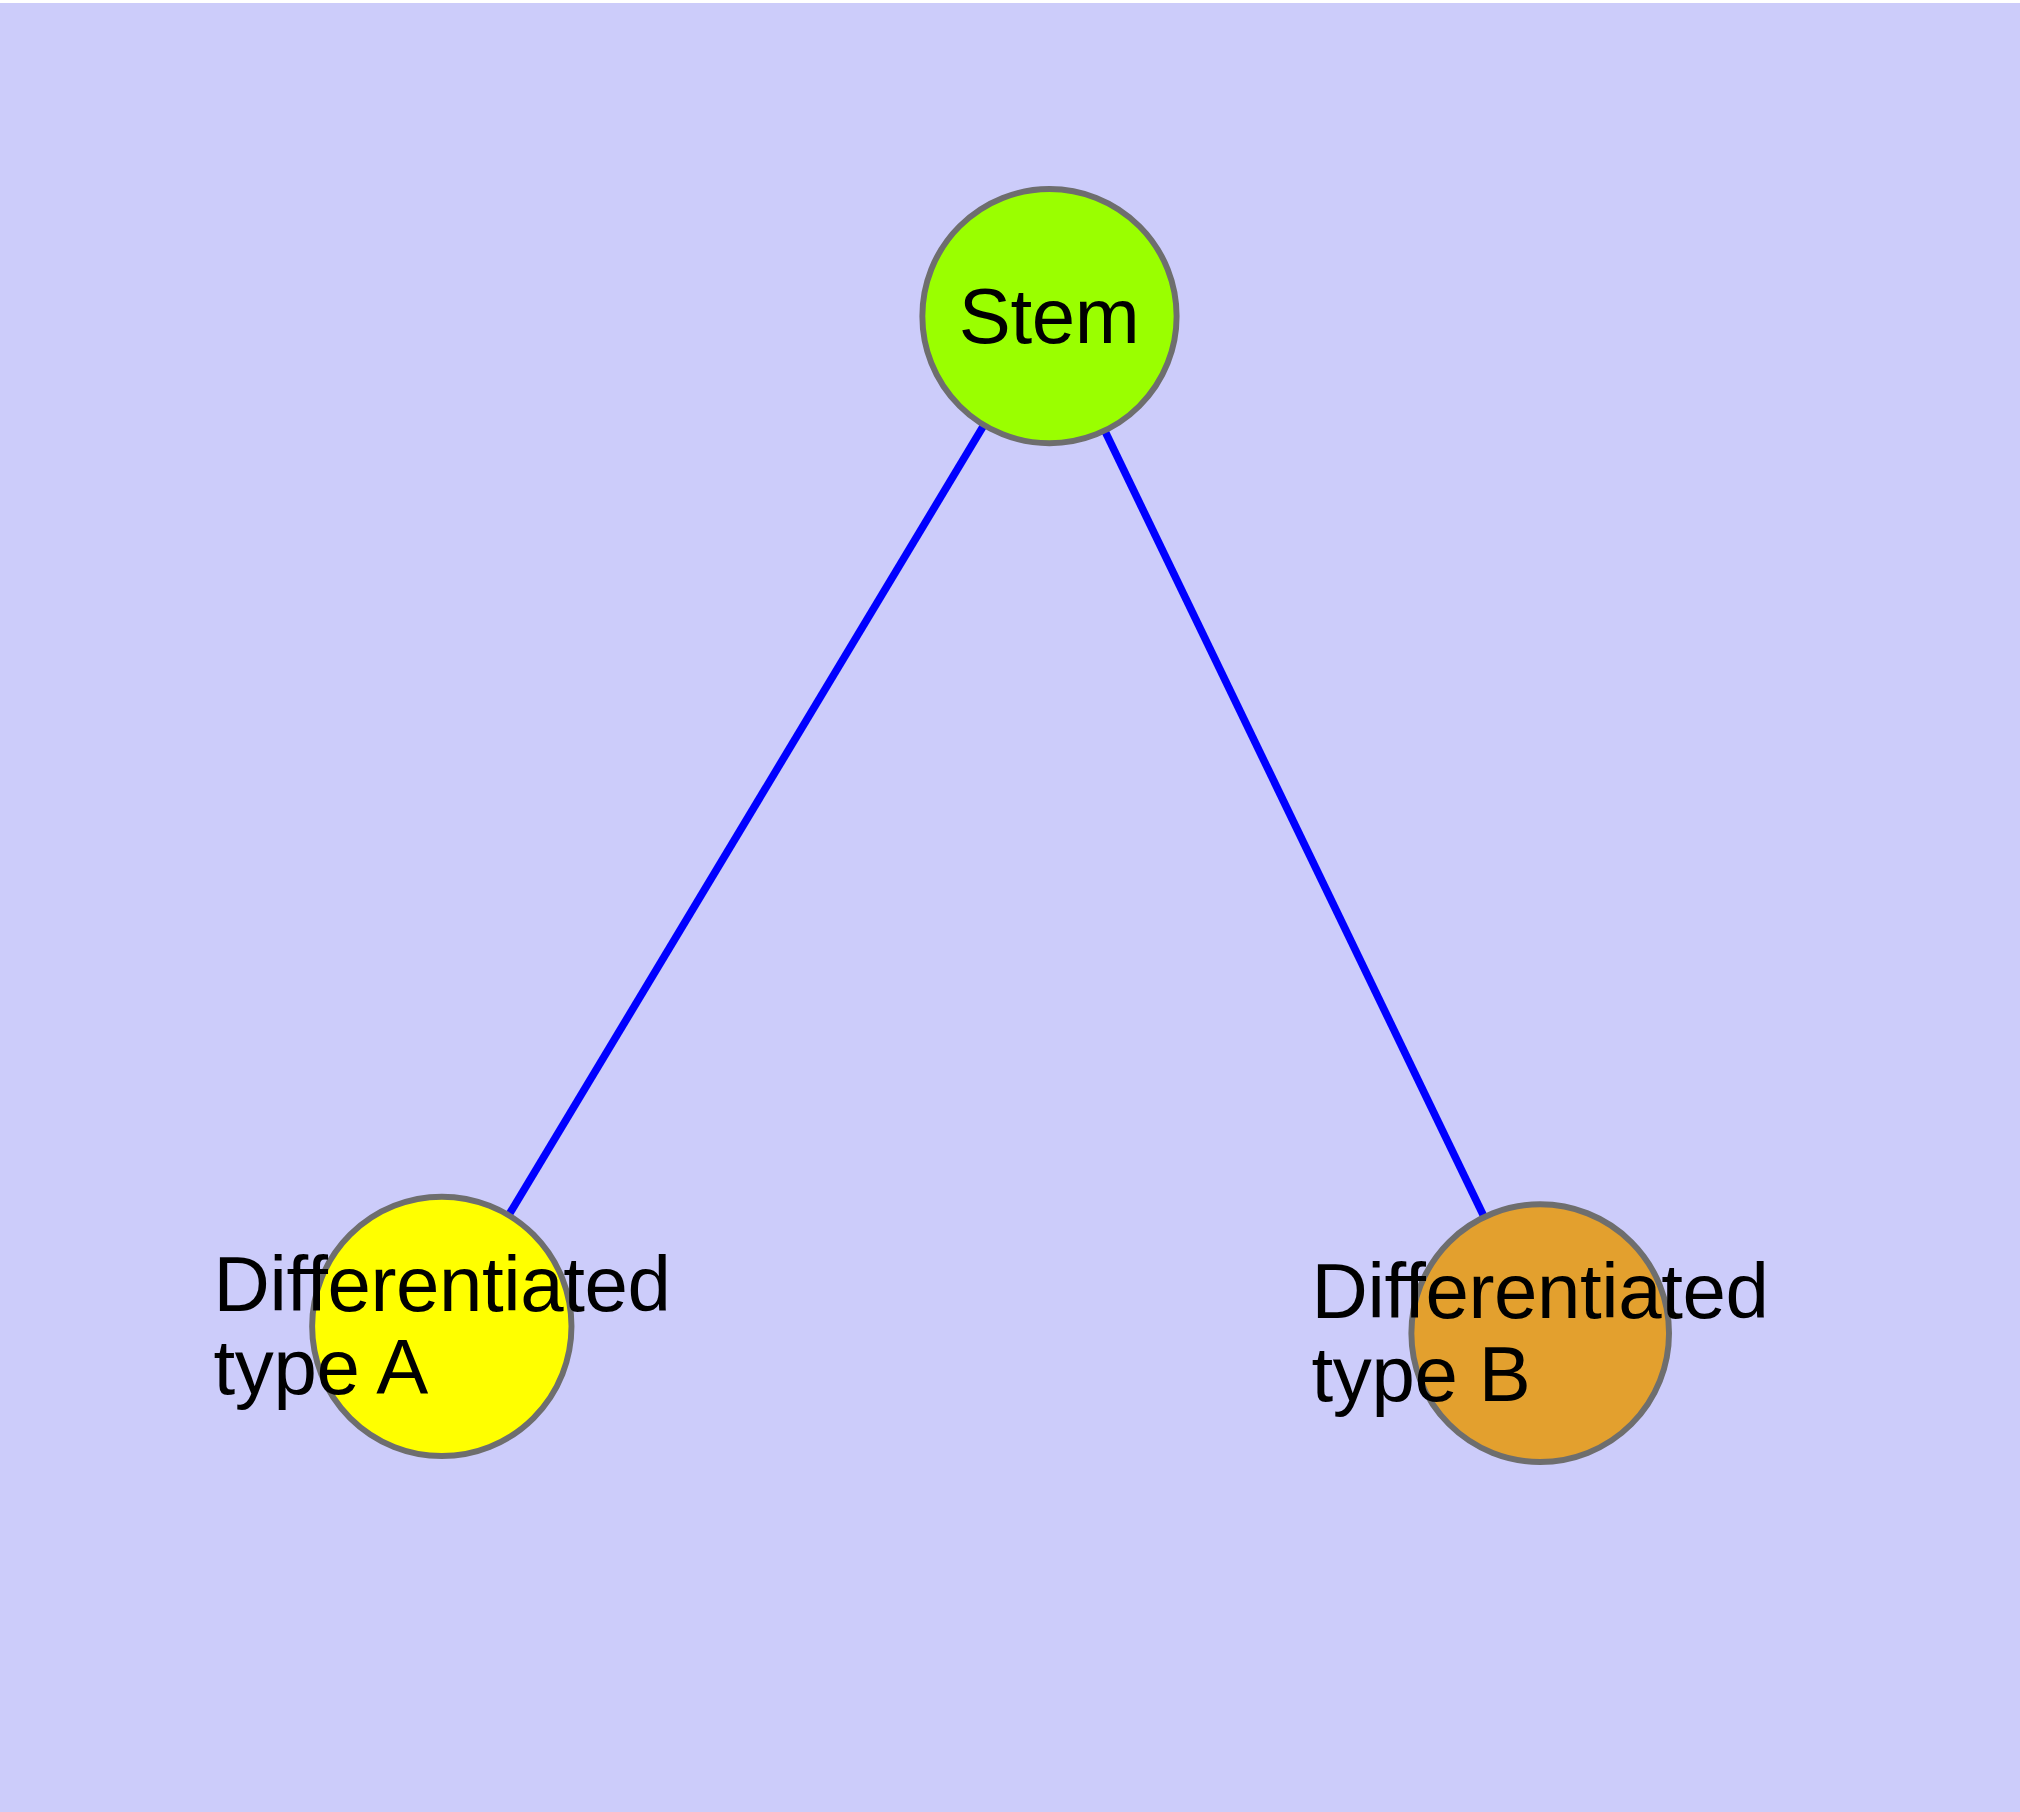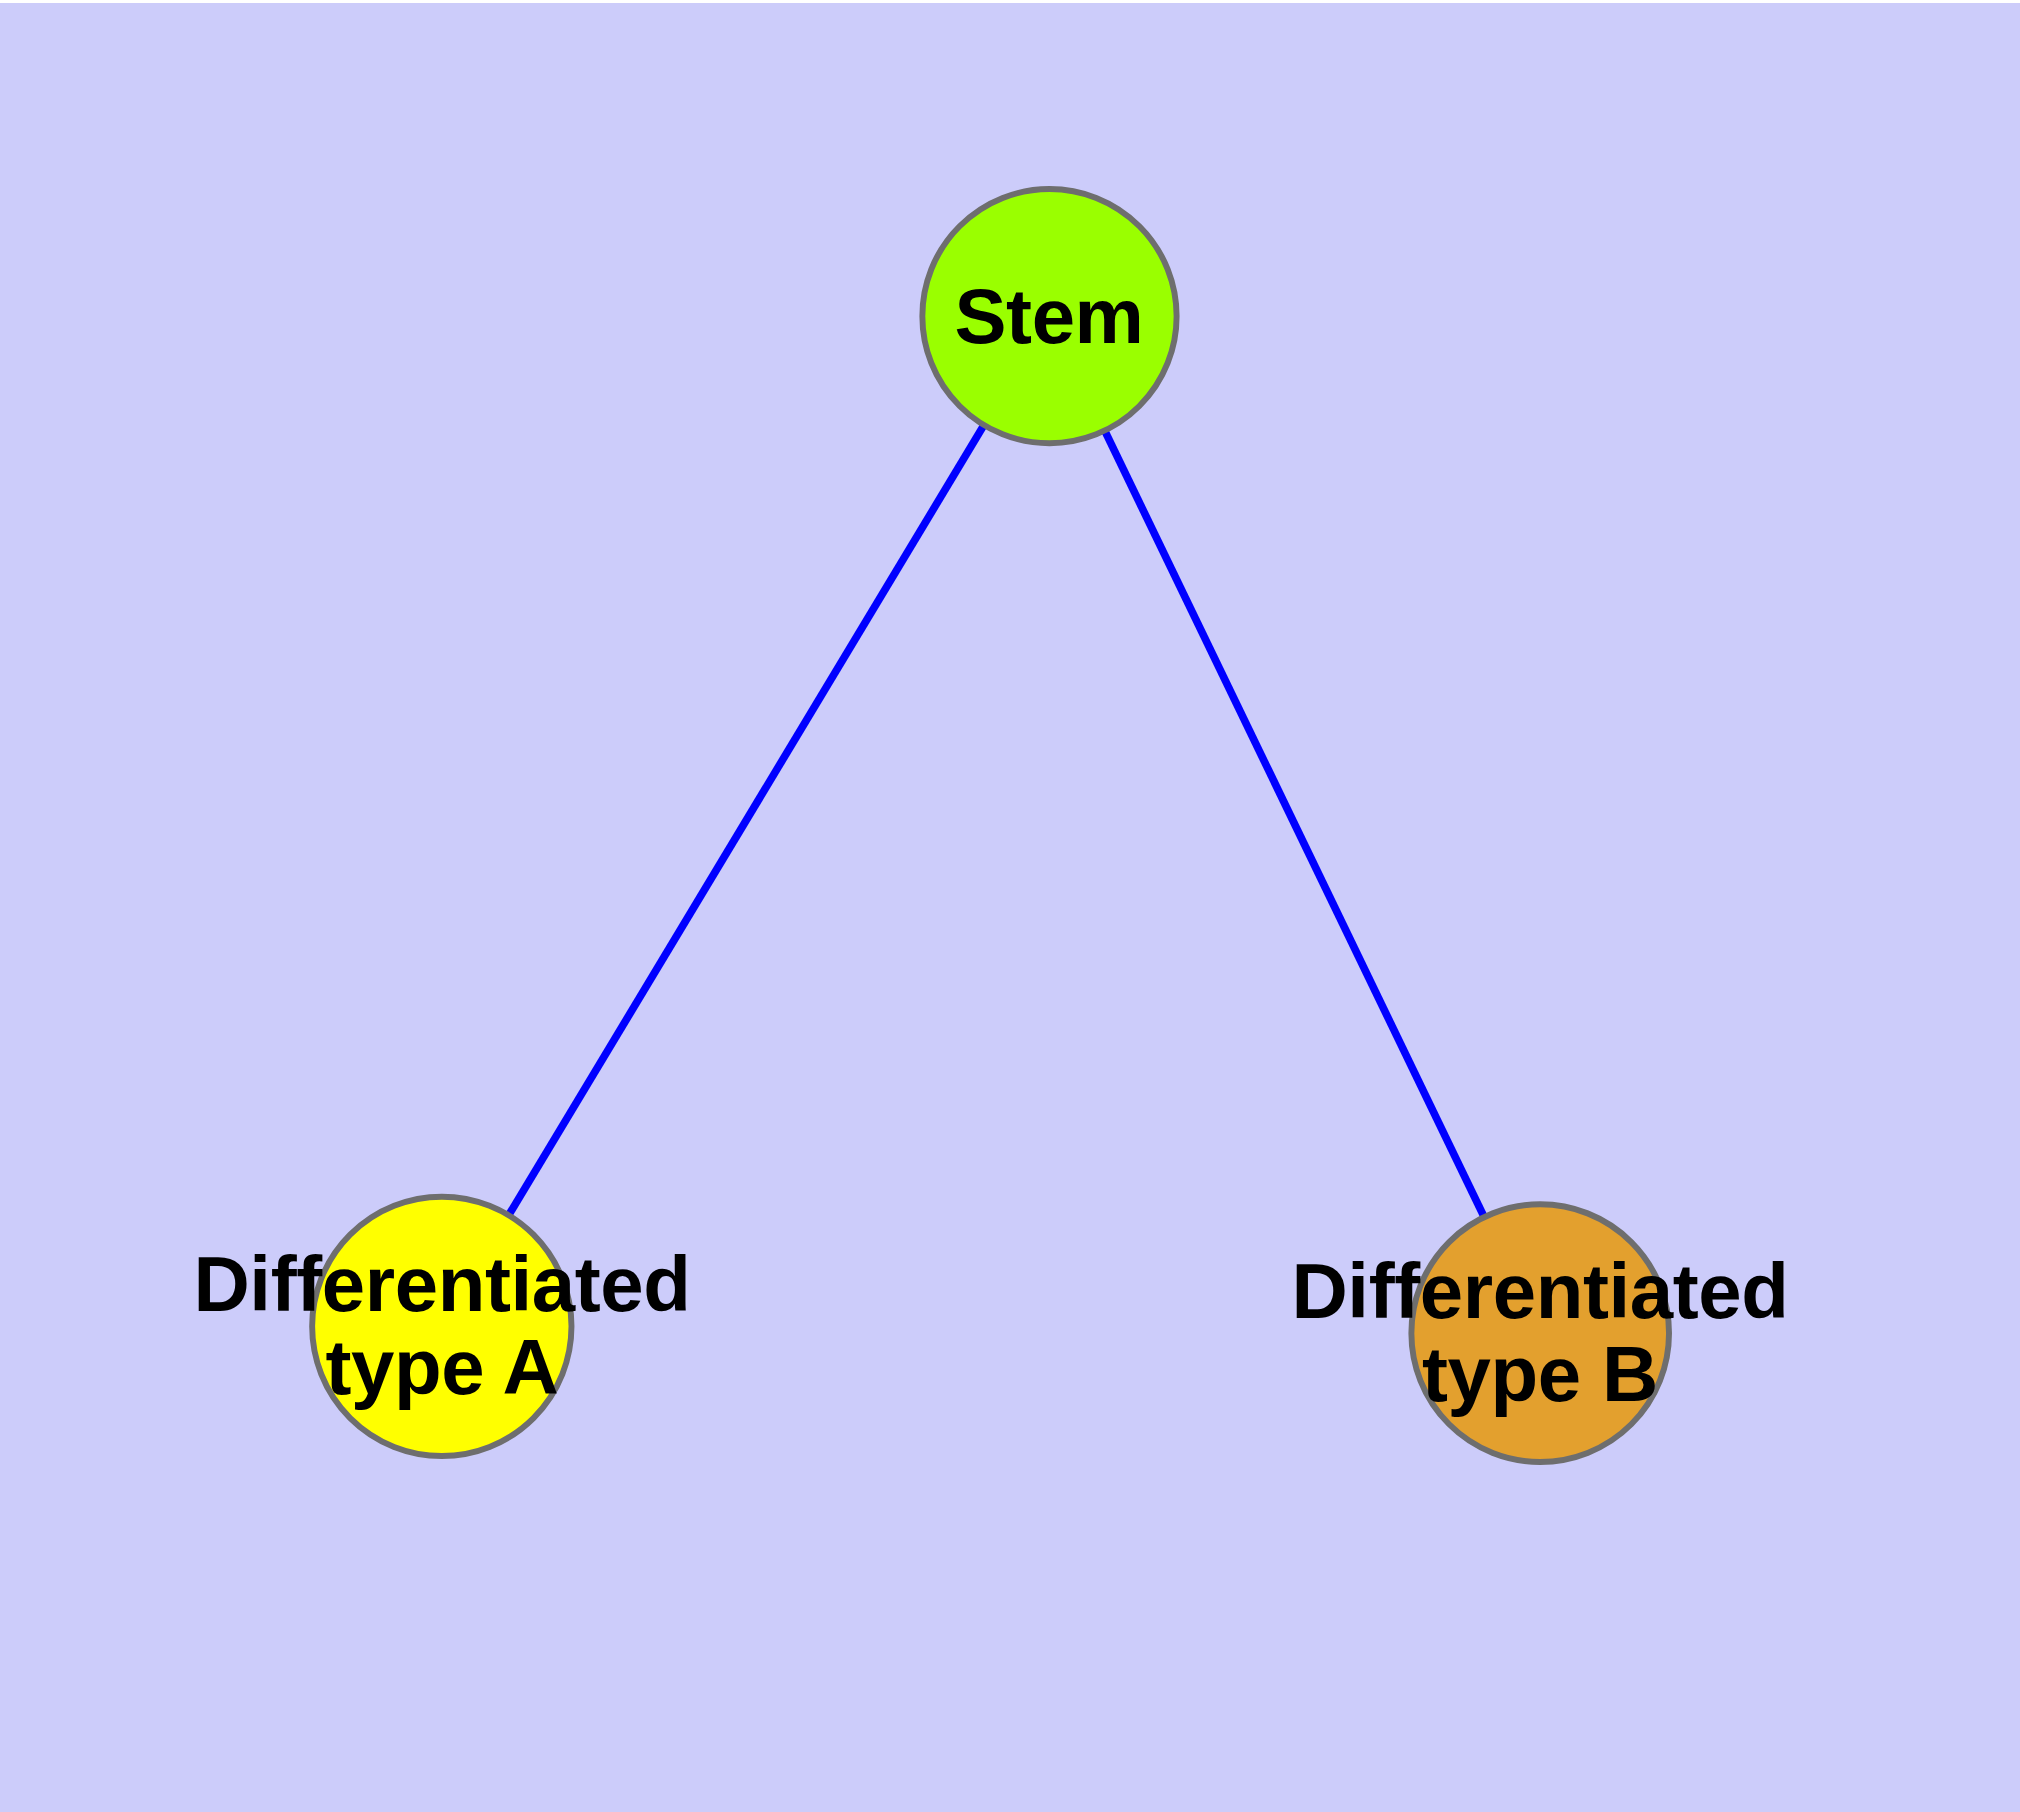--- a/index.html
+++ b/index.html
@@ -27,23 +27,23 @@
   #graph-svg {
     position: absolute;
     left: 0;
     top: 0;
     width: 2021px;
     height: 1812px;
   }
   .node-label {
     position: absolute;
     font-family: "Liberation Sans", sans-serif;
-    font-weight: bold;
+    font-weight: normal;
     color: #000000;
-    text-align: center;
+    text-align: left;
     line-height: 1.06;
     white-space: pre;
     pointer-events: none;
     transform: translate(-50%, -50%);
     letter-spacing: -0.4px;
   }
 </style>
 </head>
 <body>
 

